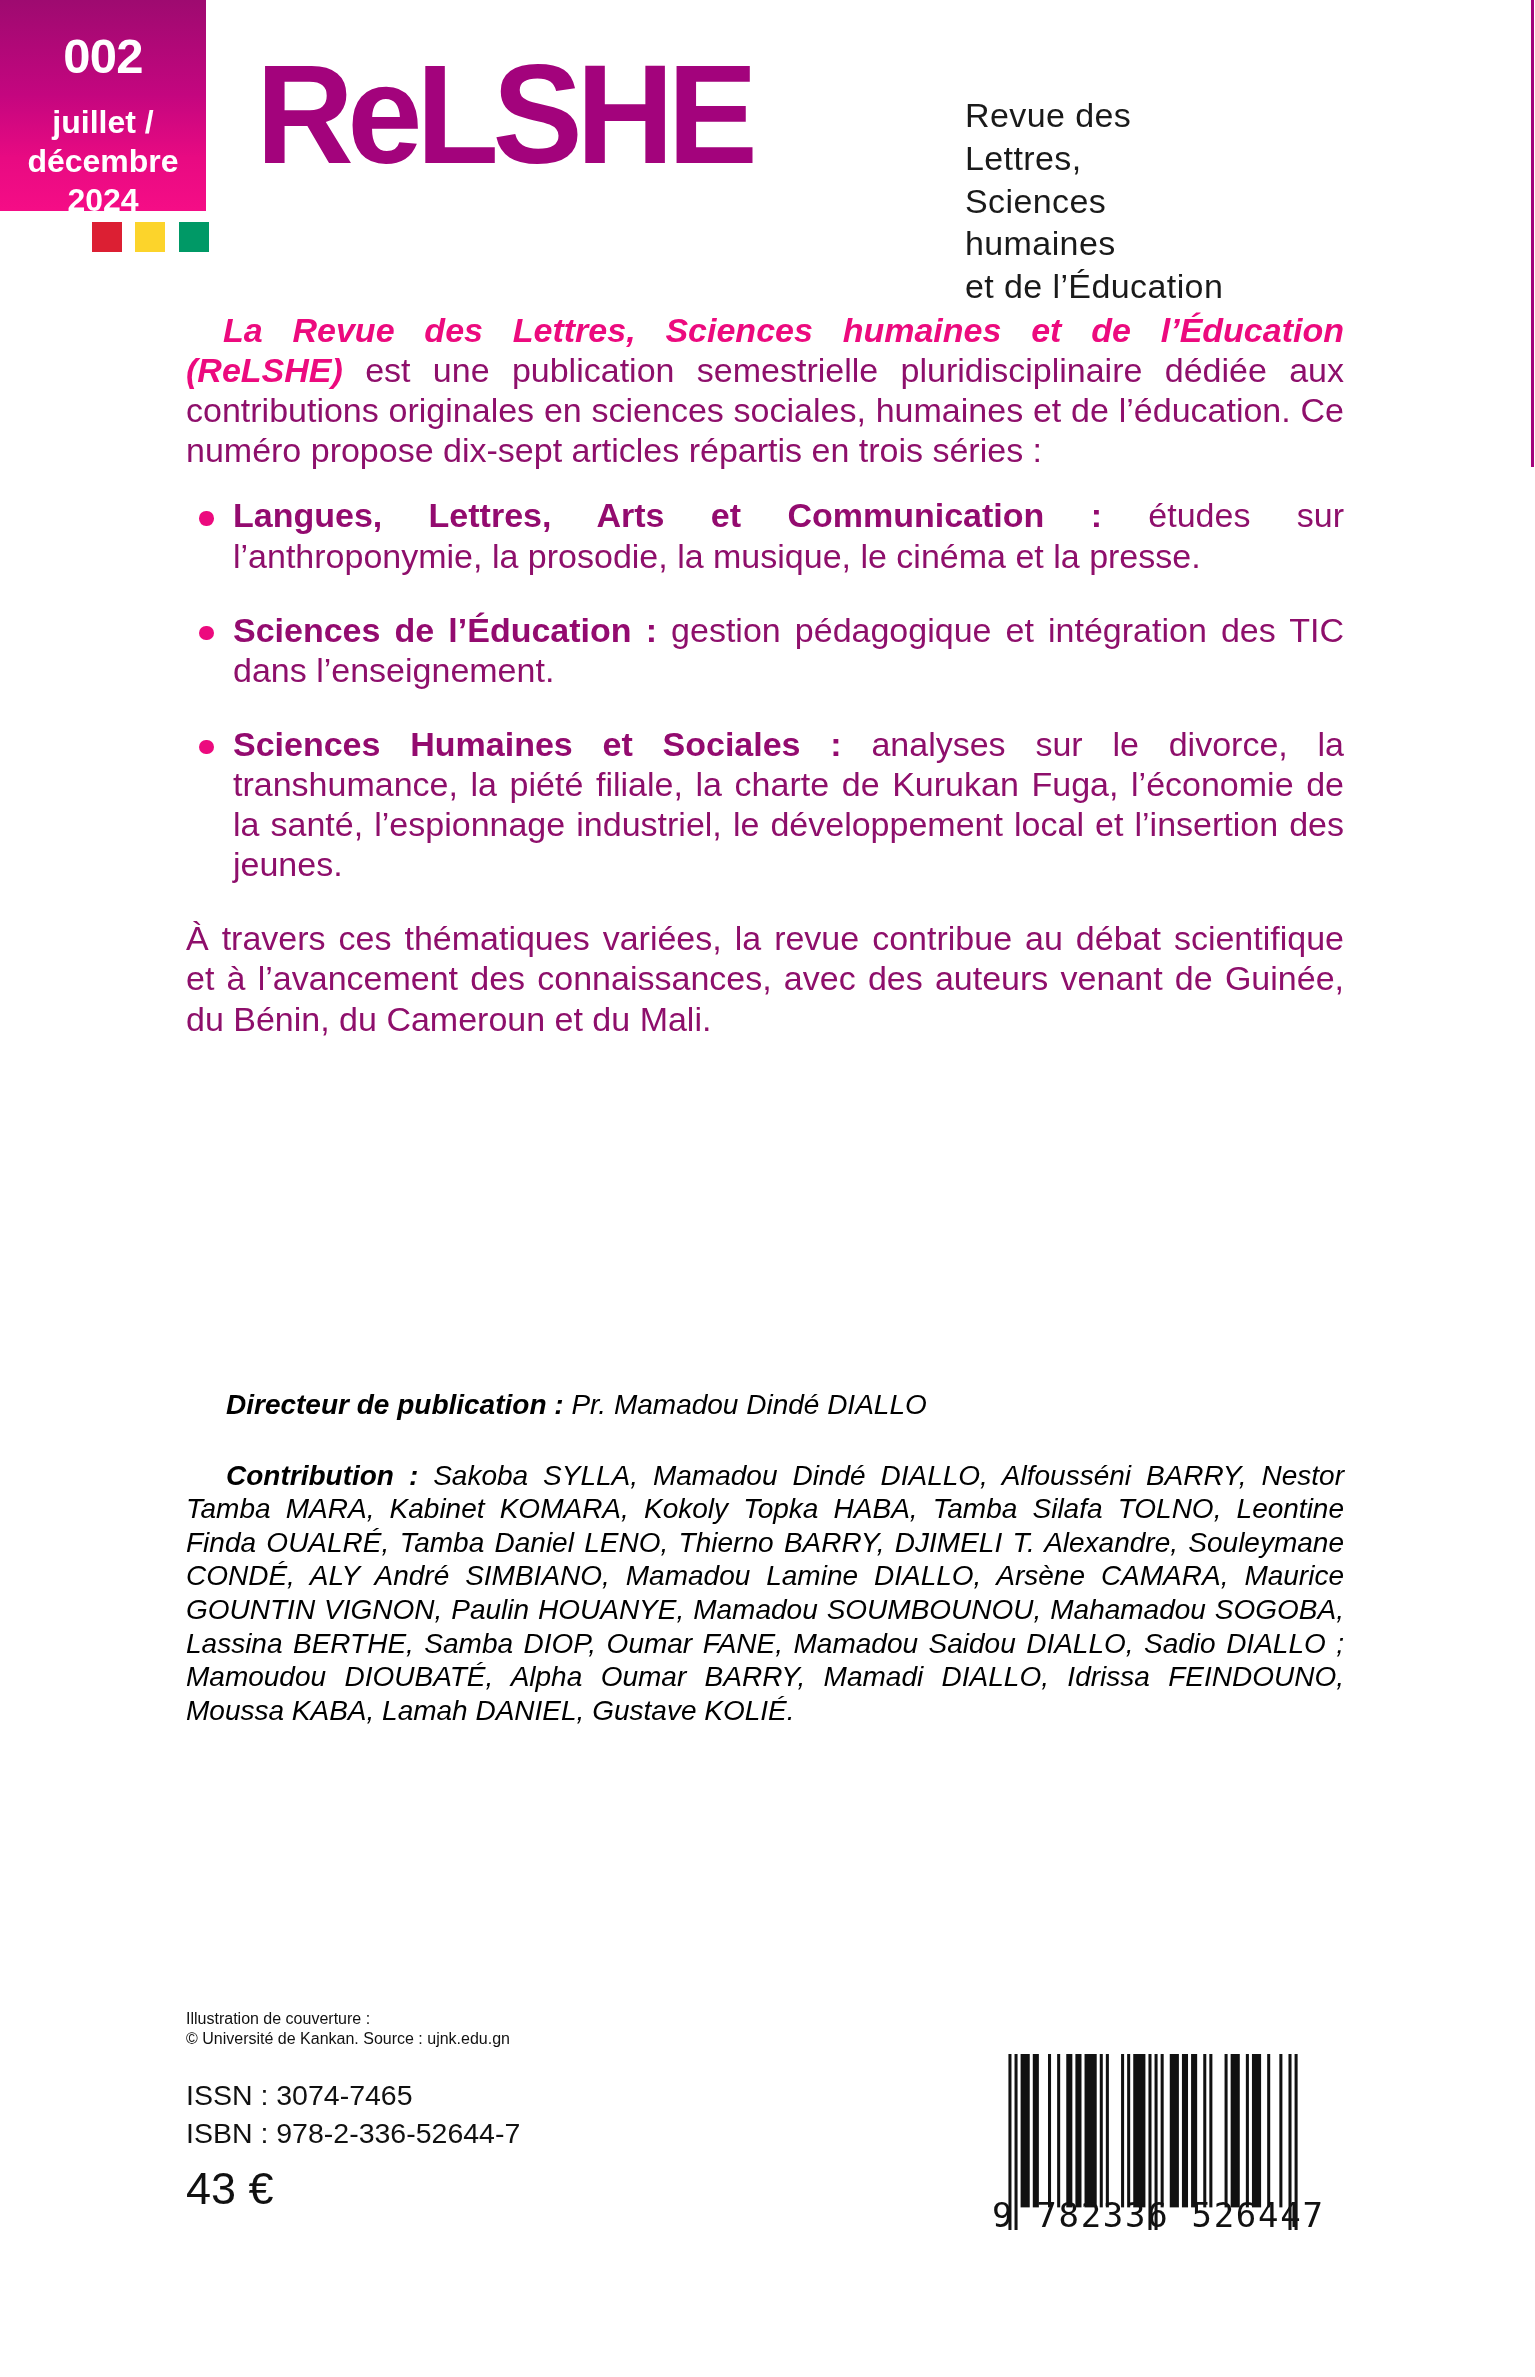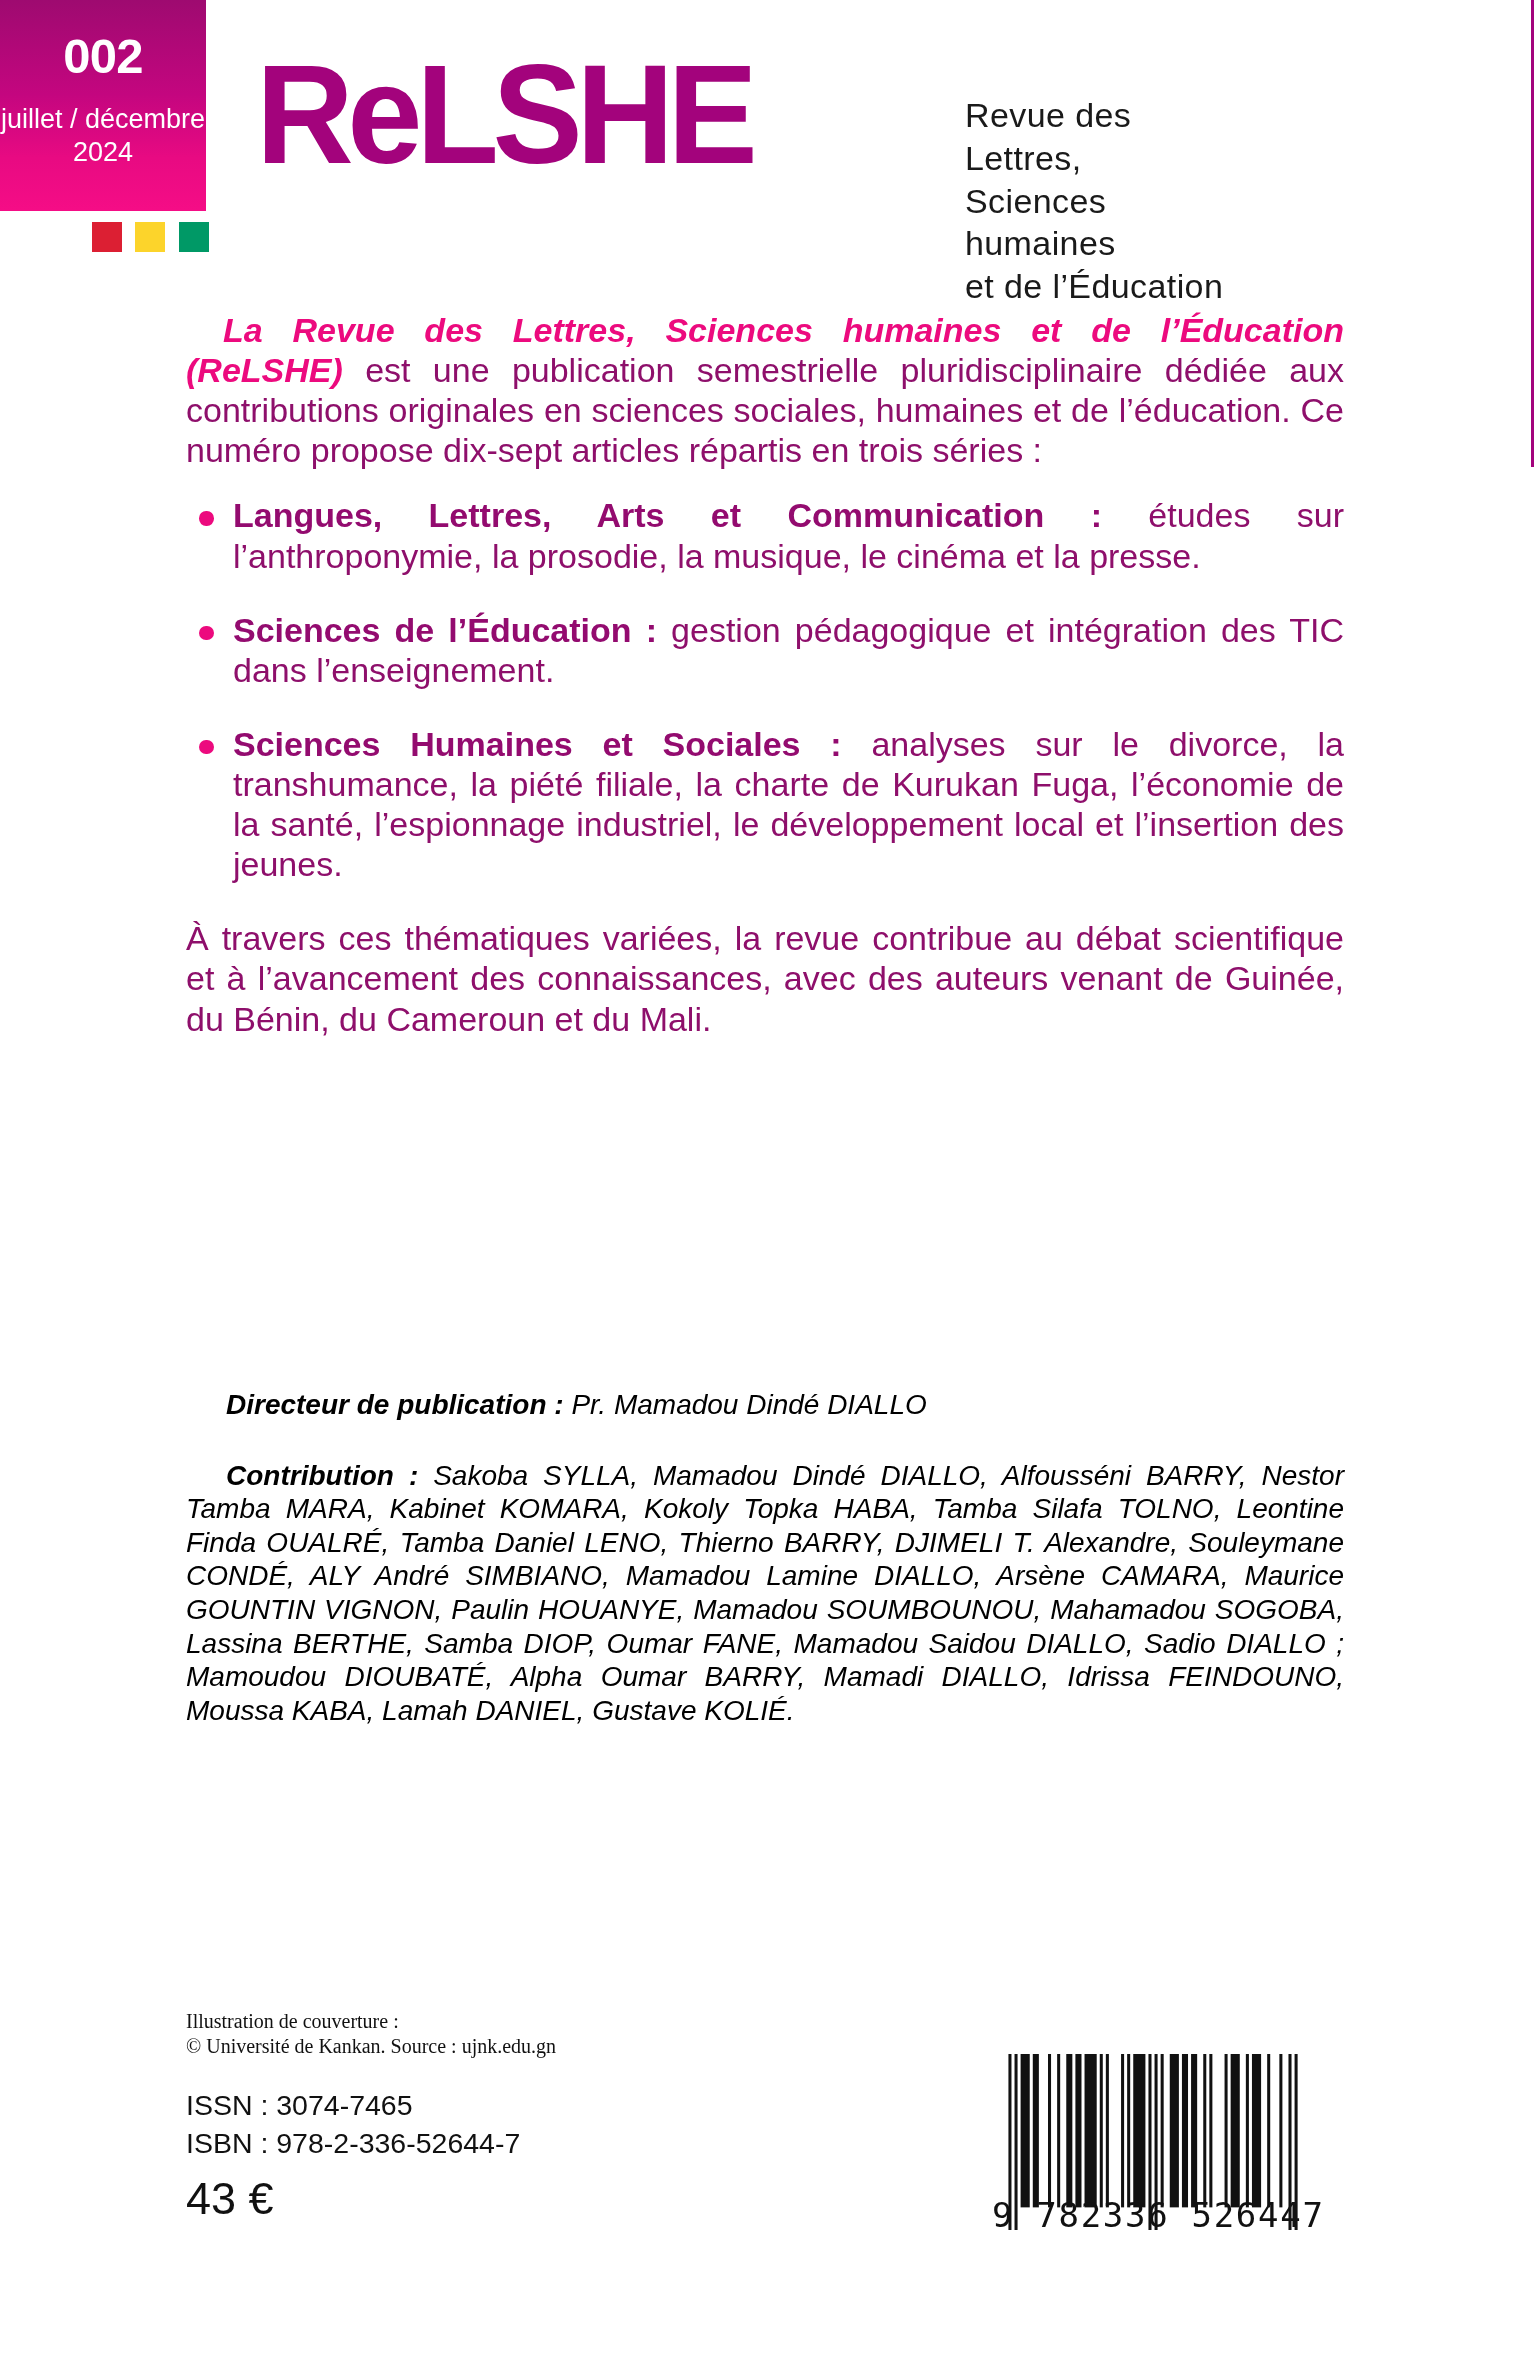--- a/index.html
+++ b/index.html
@@ -36,22 +36,22 @@
   }
   .issue-number{
     margin-top:32px;
     font-size:49px;
     font-weight:bold;
     letter-spacing:-0.8px;
     line-height:1;
   }
   .issue-period{
     margin-top:22px;
-    font-size:27px;
-    font-weight:400;
+    font-size:32px;
+    font-weight:700;
     line-height:1.22;
   }
 
   .flag-squares{
     position:absolute; left:92px; top:222px;
     display:flex; gap:13.4px;
   }
   .flag-sq{ width:30px; height:30px; }
 
   .logo-wrap{
@@ -142,24 +142,23 @@
   .credit-line b{ font-weight:bold; font-style:italic;margin-left:40px; }
 
   
   .footer{
     position:absolute;
     left:186px; top:2009px;
     width:1174px;
     color:#111111;
   }
   .cover-credit{
-    font-size:20px;
+    font-size:16px;
     line-height:1.27;
     white-space:pre-line;
-    font-family:Liberation Serif, serif;
   }
   .identifiers{
     margin-top:27px;
     font-size:28.5px;
     line-height:1.33;
     white-space:pre-line;
   }
   .price{
     margin-top:11.7px;
     font-size:45px;

